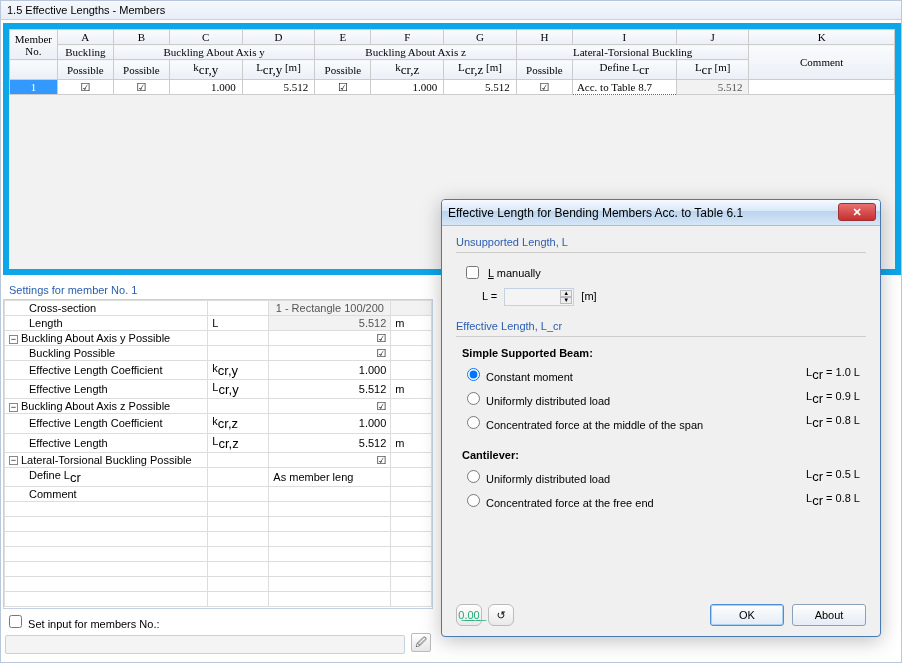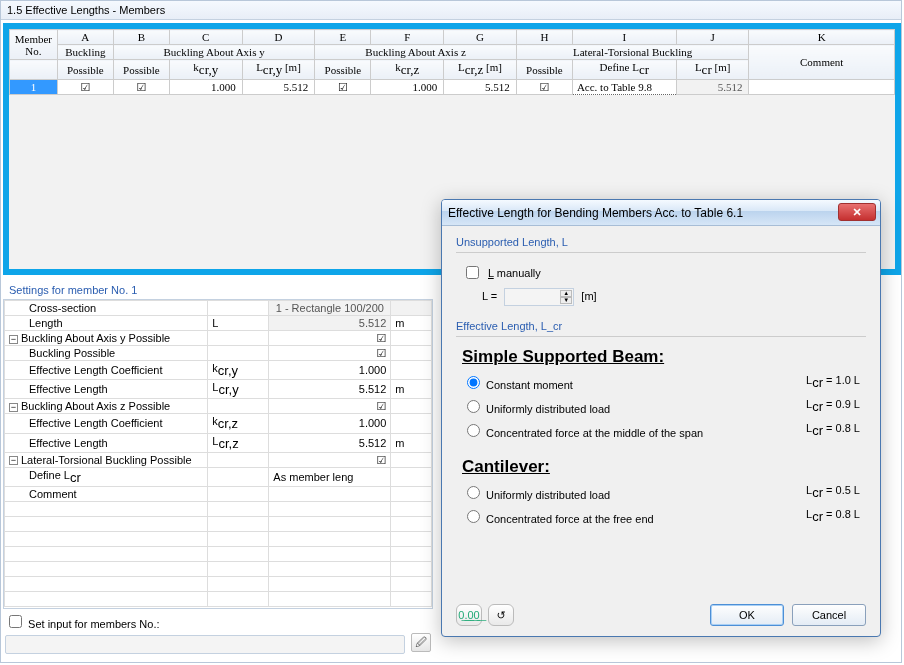--- a/index.html
+++ b/index.html
@@ -195,21 +195,21 @@
   .group-inner {
     padding: 0 6px;
     font-size: 11px;
   }
   .radio-row {
     display: flex;
     justify-content: space-between;
     align-items: center;
     margin: 6px 0;
   }
-  .sub-label { font-weight: bold; font-size: 17px; margin-top: 6px; margin-bottom: 4px; text-decoration: underline;}
+  .sub-label { font-weight: bold; font-size: 11px; margin-top: 6px; margin-bottom: 4px;}
   .Lmanual {
     display: flex;
     align-items: center;
     gap: 6px;
     margin-bottom: 6px;
   }
   .Lfield {
     width: 70px; height: 18px;
     border: 1px solid #c4d1e0;
     background: #f4f4f4;
@@ -317,21 +317,21 @@
       <tr>
         <td class="rowhead sel">1</td>
         <td><span class="chk">☑</span></td>
         <td><span class="chk">☑</span></td>
         <td class="align-r">1.000</td>
         <td class="align-r">5.512</td>
         <td><span class="chk">☑</span></td>
         <td class="align-r">1.000</td>
         <td class="align-r">5.512</td>
         <td><span class="chk">☑</span></td>
-        <td class="align-l sel-cell">Acc. to Table 9.8</td>
+        <td class="align-l sel-cell">Acc. to Table 8.7</td>
         <td class="align-r readonly-cell">5.512</td>
         <td class="align-l"></td>
       </tr>
     </tbody>
       </table>
     <div class="empty-grid-body"></div>
   </div>
 
   <div class="settings-label">Settings for member No. 1</div>
 
@@ -519,16 +519,16 @@
           </div>
         </div>
       </div>
     </div>
     <div class="dlg-icons">
       <div class="mini-btn" style="color:#2a7;">0͟.͟0͟0͟</div>
       <div class="mini-btn">↺</div>
     </div>
     <div class="dlg-btnbar">
       <div class="dlg-btn primary">OK</div>
-      <div class="dlg-btn">Cancel</div>
+      <div class="dlg-btn">About</div>
     </div>
   </div>
 </div>
 
 </body></html>

